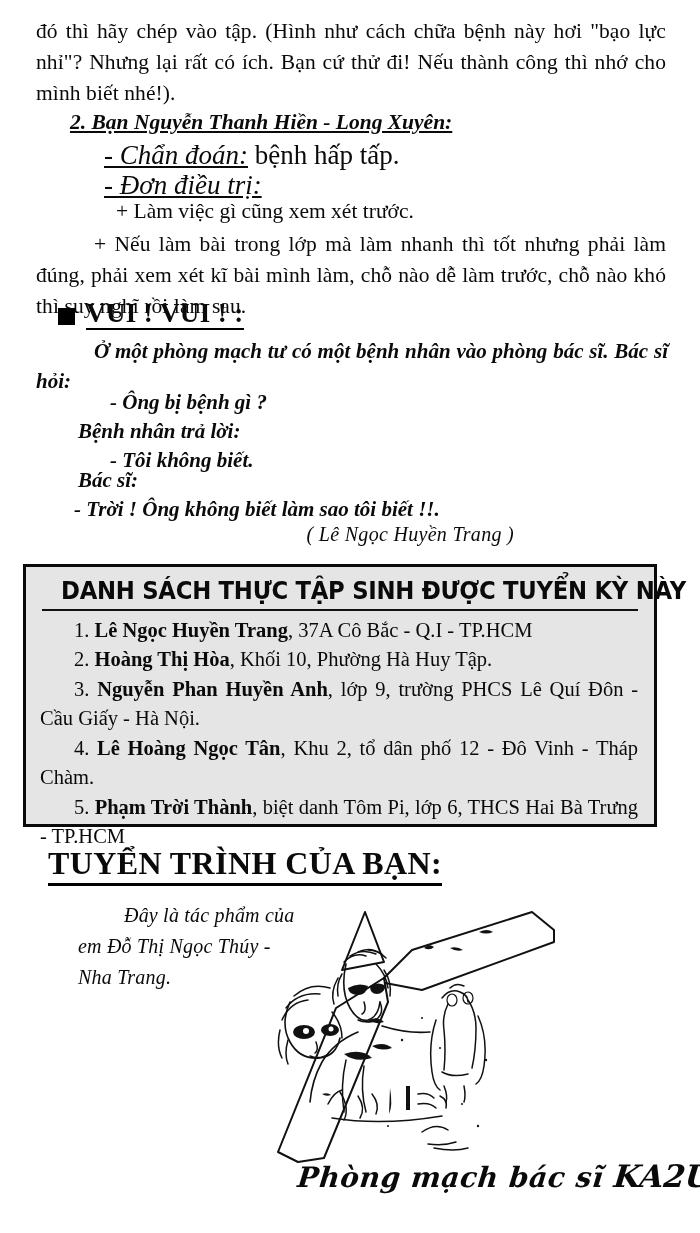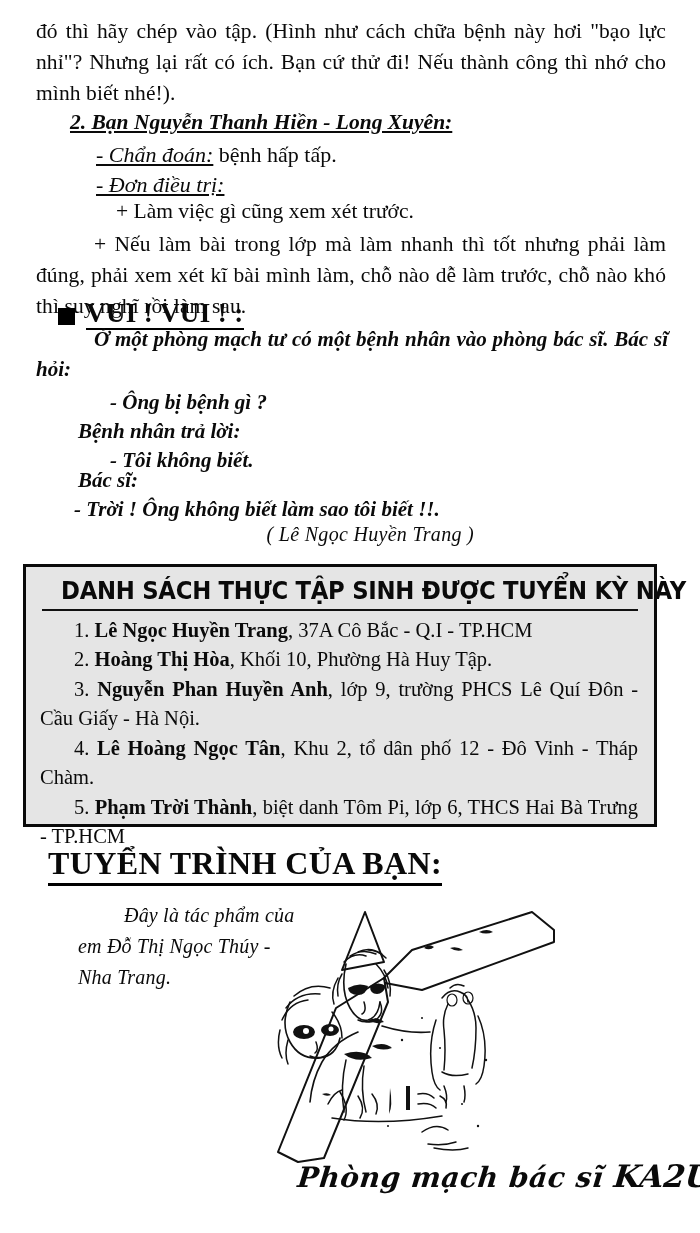--- a/index.html
+++ b/index.html
@@ -14,20 +14,21 @@
     overflow: hidden;
     font-family: "Liberation Serif", "DejaVu Serif", serif;
     color: #0a0a0a;
   }
 
   .page {
     position: absolute;
     inset: 0;
     width: 560px;
     height: 1233px;
+    padding-left: 40px;
   }
 
   
   .body-text {
     position: absolute;
     left: 36px;
     width: 630px;
     font-size: 21.5px;
     line-height: 31px;
     text-align: justify;
@@ -35,22 +36,22 @@
     letter-spacing: 0.1px;
   }
   .body-text p { margin: 0; }
   .indent-lg { text-indent: 58px; }
 
   .ital { font-style: italic; }
   .bold { font-weight: bold; }
   .u { text-decoration: underline; }
   .rx-line {
     position: absolute;
-    left: 96px;
-    font-size: 22px;
+    left: 104px;
+    font-size: 27px;
     line-height: 30px;
   }
 
   
   .vui-head {
     position: absolute;
     left: 58px;
     top: 299px;
     display: flex;
     align-items: center;
@@ -219,21 +220,21 @@
 
   <div class="body-text indent-lg" style="top:229px;">
     <p>+ Nếu làm bài trong lớp mà làm nhanh thì tốt nhưng phải làm đúng, phải xem xét kĩ bài mình làm, chỗ nào dễ làm trước, chỗ nào khó thì suy nghĩ rồi làm sau.</p>
   </div>
 
   <div class="vui-head">
     <span class="sq-bullet"></span>
     <span class="vui-title">VUI ! VUI ! :</span>
   </div>
 
-  <div class="joke indent-lg" style="top:324px;">
+  <div class="joke indent-lg" style="top:336px;">
     <p>Ở một phòng mạch tư có một bệnh nhân vào phòng bác sĩ. Bác sĩ hỏi:</p>
   </div>
 
   <div class="joke-line" style="left:78px;top:417px;">Bệnh nhân trả lời:</div>
   <div class="joke-line" style="left:110px;top:388px;">- Ông bị bệnh gì ?</div>
   <div class="joke-line" style="left:110px;top:446px;">- Tôi không biết.</div>
   <div class="joke-line" style="left:78px;top:466px;">Bác sĩ:</div>
   <div class="joke-line" style="left:74px;top:495px;">- Trời ! Ông không biết làm sao tôi biết !!.</div>
 
   <div class="attrib">( Lê Ngọc Huyền Trang )</div>

